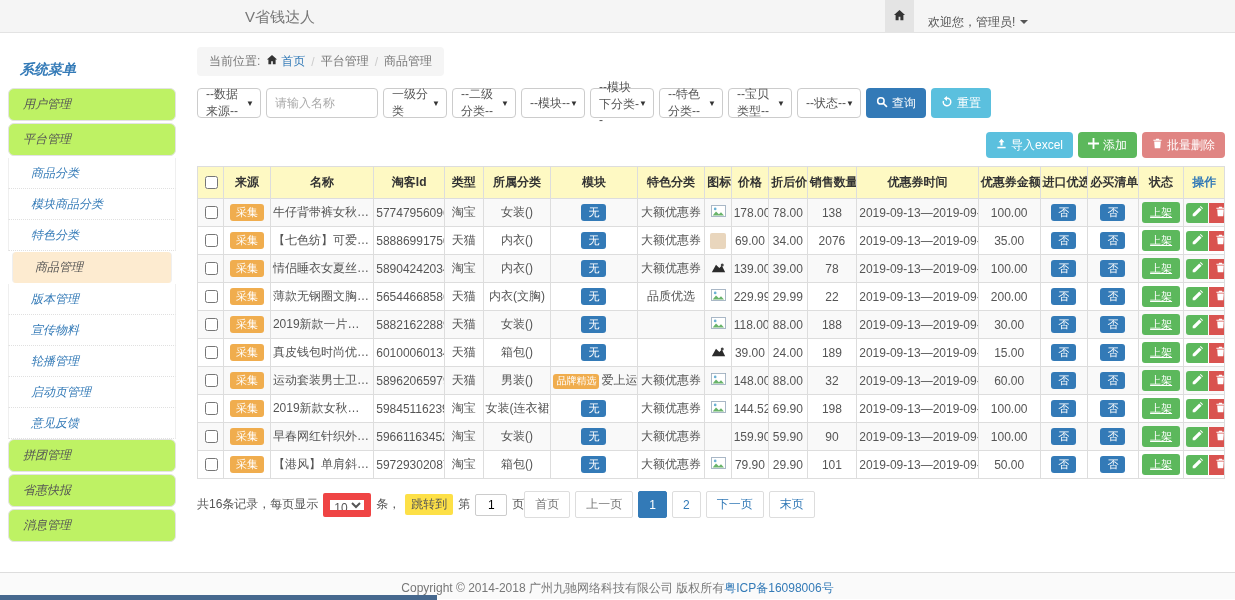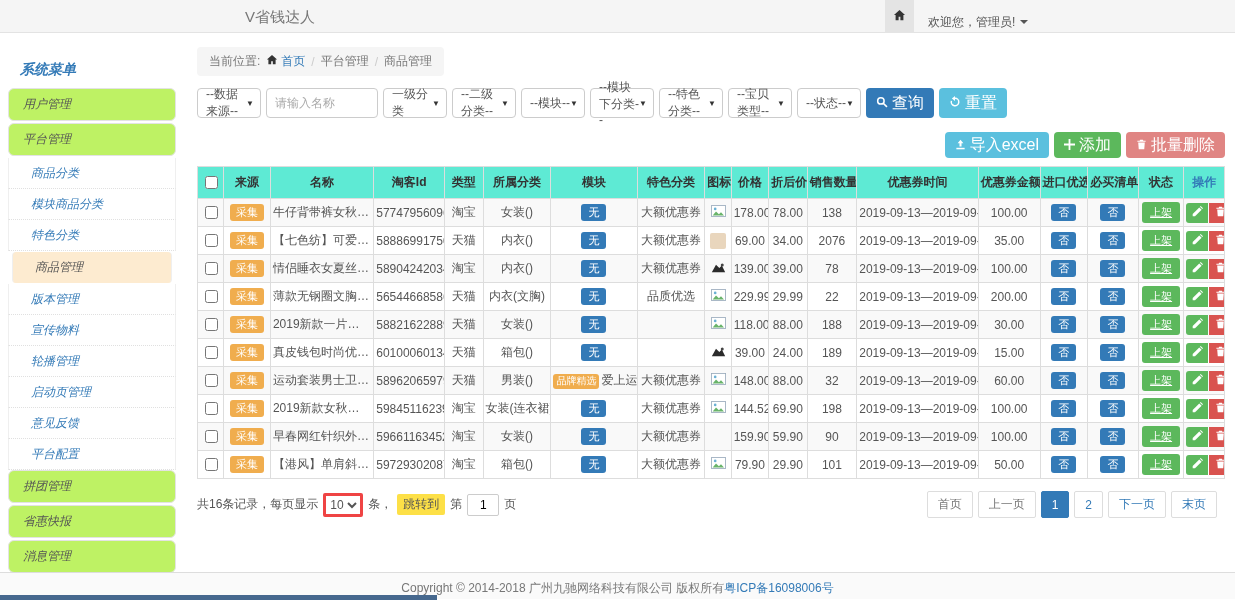--- a/index.html
+++ b/index.html
@@ -29,50 +29,50 @@
   .breadcrumb { display:inline-flex; align-items:center; gap:6px; background:#f5f5f5; border-radius:4px; padding:6px 12px; color:#777; }
   .breadcrumb .home-link { color:#337ab7; text-decoration:none; display:inline-flex; align-items:center; gap:3px; cursor:pointer; }
   .breadcrumb .home-glyph { color:#333; }
   .bc-sep { color:#ccc; }
   
   .filters { display:flex; gap:5px; margin-top:12px; align-items:center; }
   .fselect { height:30px; border:1px solid #ccc; border-radius:4px; background:#fff; display:flex; align-items:center; justify-content:space-between; padding:0 6px 0 8px; width:64px; color:#555; cursor:pointer; flex:none; }
   .fselect .car { font-size:8px; color:#333; }
   .finput { height:30px; border:1px solid #ccc; border-radius:4px; padding:0 8px; width:112px; font-size:12px; color:#555; flex:none; font-family:inherit; }
   .finput::placeholder { color:#aaa; }
-  .btn { border:none; border-radius:4px; color:#fff; font-size:16px; padding:0 10px; height:30px; display:inline-flex; align-items:center; gap:4px; cursor:pointer; font-family:inherit; flex:none; }
+  .btn { border:none; border-radius:4px; color:#fff; font-size:12px; padding:0 10px; height:30px; display:inline-flex; align-items:center; gap:4px; cursor:pointer; font-family:inherit; flex:none; }
   .btn.primary { background:#337ab7; }
   .btn.info { background:#5bc0de; }
   .btn.success { background:#5cb85c; }
   .btn.danger-light { background:#e08583; }
   
   .actions { display:flex; justify-content:flex-end; gap:5px; margin-top:14px; }
   .actions .btn { height:26px; }
   
   table { border-collapse:collapse; width:100%; margin-top:8px; table-layout:fixed; }
   th,td { border:1px solid #ddd; text-align:center; padding:3px 2px; overflow:hidden; white-space:nowrap; }
-  th { color:#333; font-weight:bold; padding:6px 2px; background:#5eead4; }
+  th { color:#333; font-weight:bold; padding:6px 2px; background:#fef9c3; }
   th.op-head { color:#337ab7; }
   tbody tr:nth-child(odd) { background:#f9f9f9; }
   td.name { text-overflow:ellipsis; }
   .badge { display:inline-block; color:#fff; border-radius:3px; padding:2px 6px; font-size:11px; line-height:1.25; }
   .badge.orange { background:#f0ad4e; }
   .badge.blue { background:#337ab7; padding:2px 7px; }
   .badge.sm { font-size:10px; padding:1px 3px; }
   .mtext { margin-left:2px; color:#555; }
   .thumb { display:inline-block; width:16px; height:16px; background:#e9d6bd; border-radius:2px; vertical-align:middle; }
   .statbtn { background:#5cb85c; color:#fff; border:none; border-radius:3px; padding:3px 8px; font-size:11px; cursor:pointer; font-family:inherit;text-decoration:underline; }
   .ops { display:inline-flex; gap:1px; }
   .opbtn { width:22px; height:20px; border:none; color:#fff; display:inline-flex; align-items:center; justify-content:center; cursor:pointer; padding:0; }
   .opbtn.edit { background:#5cb85c; border-radius:3px 0 0 3px; }
   .opbtn.del { background:#d9534f; border-radius:0 3px 3px 0; }
   
-  .pagerow { display:flex; justify-content:space-between; align-items:center; margin-top:12px; }
+  .pagerow { display:flex; justify-content:flex-start; align-items:center; margin-top:12px; }
   .pageleft { display:flex; align-items:center; gap:5px; color:#555; }
-  .pp-select { height:24px; border:3px solid #ef4444; border-radius:2px; font-family:inherit; font-size:12px; color:#555; background:#fff; }
+  .pp-select { height:24px; border:7px solid #ef4444; border-radius:2px; font-family:inherit; font-size:12px; color:#555; background:#fff; }
   .jump { background:#fde047; padding:2px 6px; border-radius:2px; cursor:pointer; color:#555; }
   .pginput { width:32px; height:22px; border:1px solid #ccc; border-radius:2px; text-align:center; font-family:inherit; font-size:12px; }
   .pager { display:flex; gap:5px; margin-right:8px; }
   .pgbtn { border:1px solid #ddd; background:#fff; padding:4px 10px; font-size:12px; border-radius:2px; cursor:pointer; font-family:inherit; }
   .pgbtn.disabled { color:#777; }
   .pgbtn.normal { color:#337ab7; }
   .pgbtn.active { background:#337ab7; color:#fff; border-color:#337ab7; }
   
   .footer { height:27px; border-top:1px solid #ddd; background:#fafafa; text-align:center; padding-top:7px; color:#777; }
   .footer .icp { color:#337ab7; text-decoration:none; cursor:pointer; }
@@ -104,21 +104,20 @@
         <div class="side-item top">平台管理</div>
         <div class="side-item sub">商品分类</div>
         <div class="side-item sub">模块商品分类</div>
         <div class="side-item sub">特色分类</div>
         <div class="side-item sub active">商品管理</div>
         <div class="side-item sub">版本管理</div>
         <div class="side-item sub">宣传物料</div>
         <div class="side-item sub">轮播管理</div>
         <div class="side-item sub">启动页管理</div>
         <div class="side-item sub">意见反馈</div>
-        <div class="side-item sub">平台配置</div>
         <div class="side-item top">拼团管理</div>
         <div class="side-item top">省惠快报</div>
         <div class="side-item top">消息管理</div>
       </nav>
   </aside>
 
   <main class="main">
     <div class="breadcrumb">
       <span>当前位置:</span>
       <a class="home-link">

